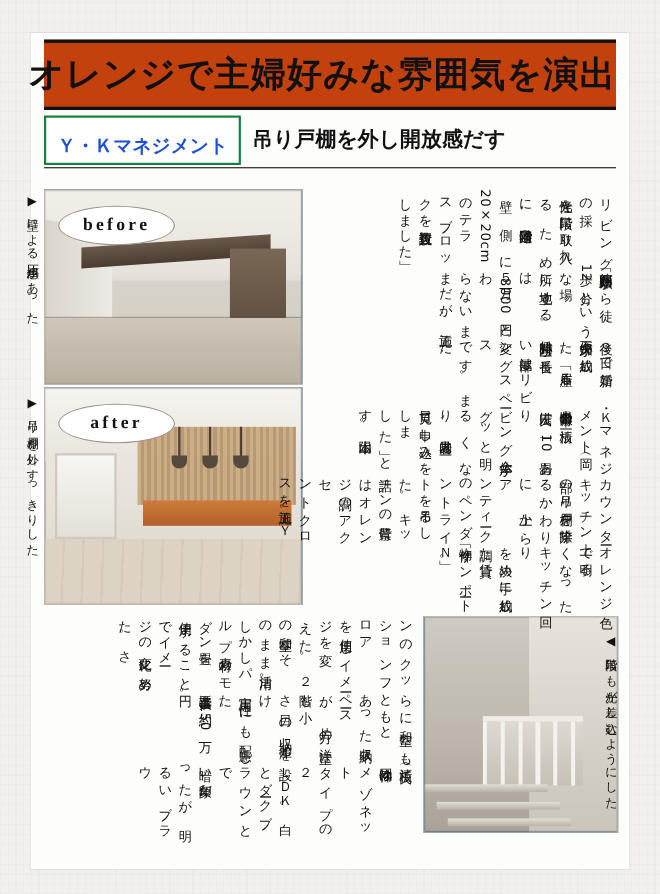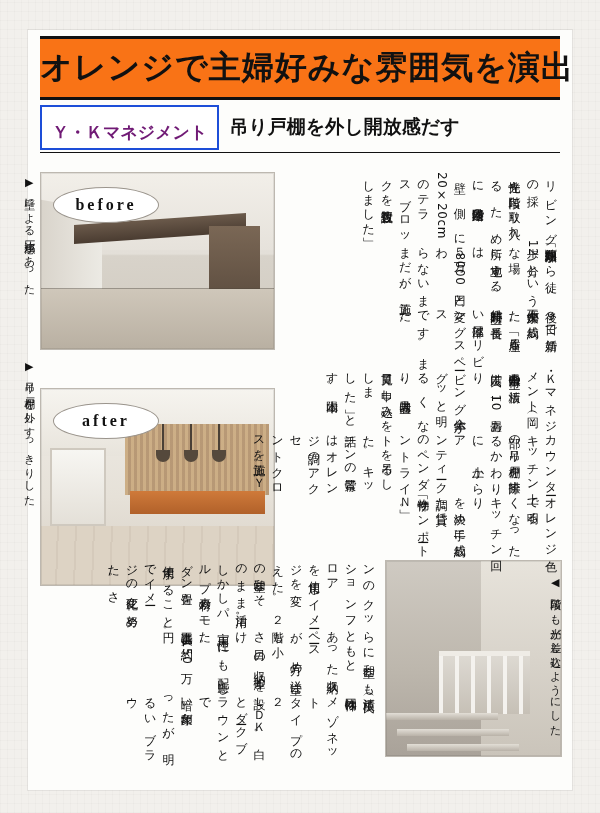--- a/index.html
+++ b/index.html
@@ -39,24 +39,24 @@
   }
   
   .headline-box {
     position: absolute;
     left: 40px;
     top: 36px;
     width: 520px;
     height: 58px;
     border-top: 3px solid #111;
     border-bottom: 3px solid #111;
-    background: #f97316;
+    background: #c2410c;
     display: flex;
     align-items: center;
-    justify-content: flex-start;
+    justify-content: flex-end;
   }
   .headline {
     font-family: "DejaVu Sans", sans-serif;
     font-weight: bold;
     font-size: 32px;
     letter-spacing: 1px;
     color: #111;
     white-space: nowrap;
   }
   
@@ -64,26 +64,26 @@
     position: absolute;
     left: 40px;
     top: 110px;
     width: 520px;
     height: 34px;
     display: flex;
     align-items: center;
     gap: 10px;
   }
   .company-box {
-    border: 2px solid #1d4ed8;
+    border: 2px solid #15803d;
     padding: 14px 10px 4px 10px;
     font-family: "DejaVu Sans", sans-serif;
     font-size: 17px;
     font-weight: bold;
-    color: #701a75;
+    color: #1d4ed8;
     background: #fff;
     white-space: nowrap;
   }
   .subhead {
     font-family: "DejaVu Sans", sans-serif;
     font-size: 19px;
     font-weight: bold;
     color: #111;
     white-space: nowrap;
     text-align: right;
@@ -115,21 +115,21 @@
     display: flex;
     align-items: center;
     justify-content: center;
     font-family: "Liberation Serif", serif;
     font-size: 16px;
     letter-spacing: 3px;
     color: #111;
     font-weight: bold;
   }
   #photo-before { left: 40px; top: 172px; width: 233px; height: 176px; }
-  #photo-after  { left: 40px; top: 352px; width: 233px; height: 196px; margin-top: 36px; }
+  #photo-after  { left: 40px; top: 352px; width: 233px; height: 196px; }
   #photo-stairs { left: 385px; top: 560px; width: 175px; height: 195px; }
 
   
   .img-before {
     position: absolute; inset: 0;
     background:
       linear-gradient(180deg, #e9e6e0 0%, #e3dfd8 46%, #d8d3ca 47%, #cfc9bf 100%);
   }
   .img-before .ceiling {
     position: absolute; left: 0; top: 0; width: 100%; height: 44%;

